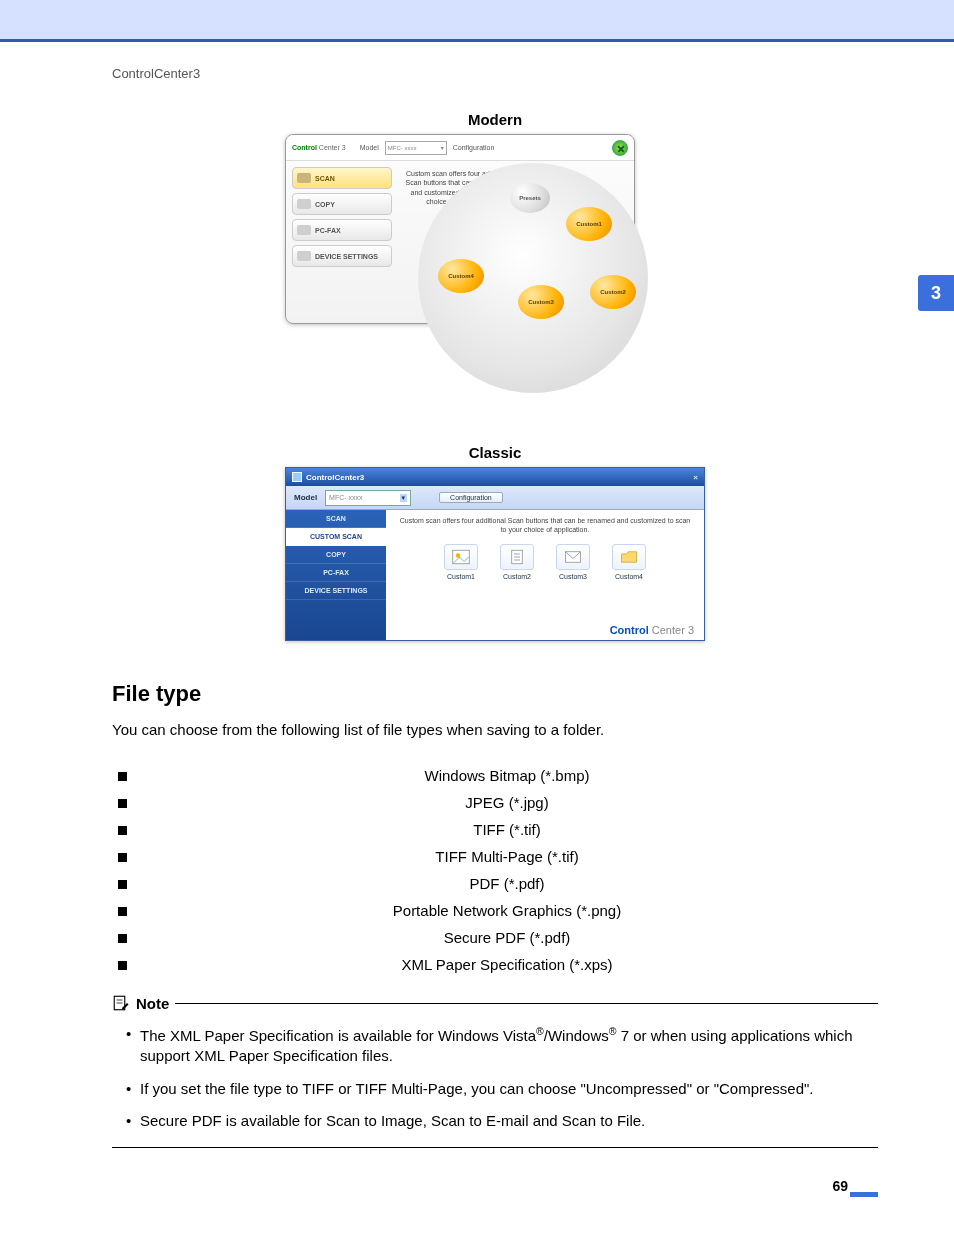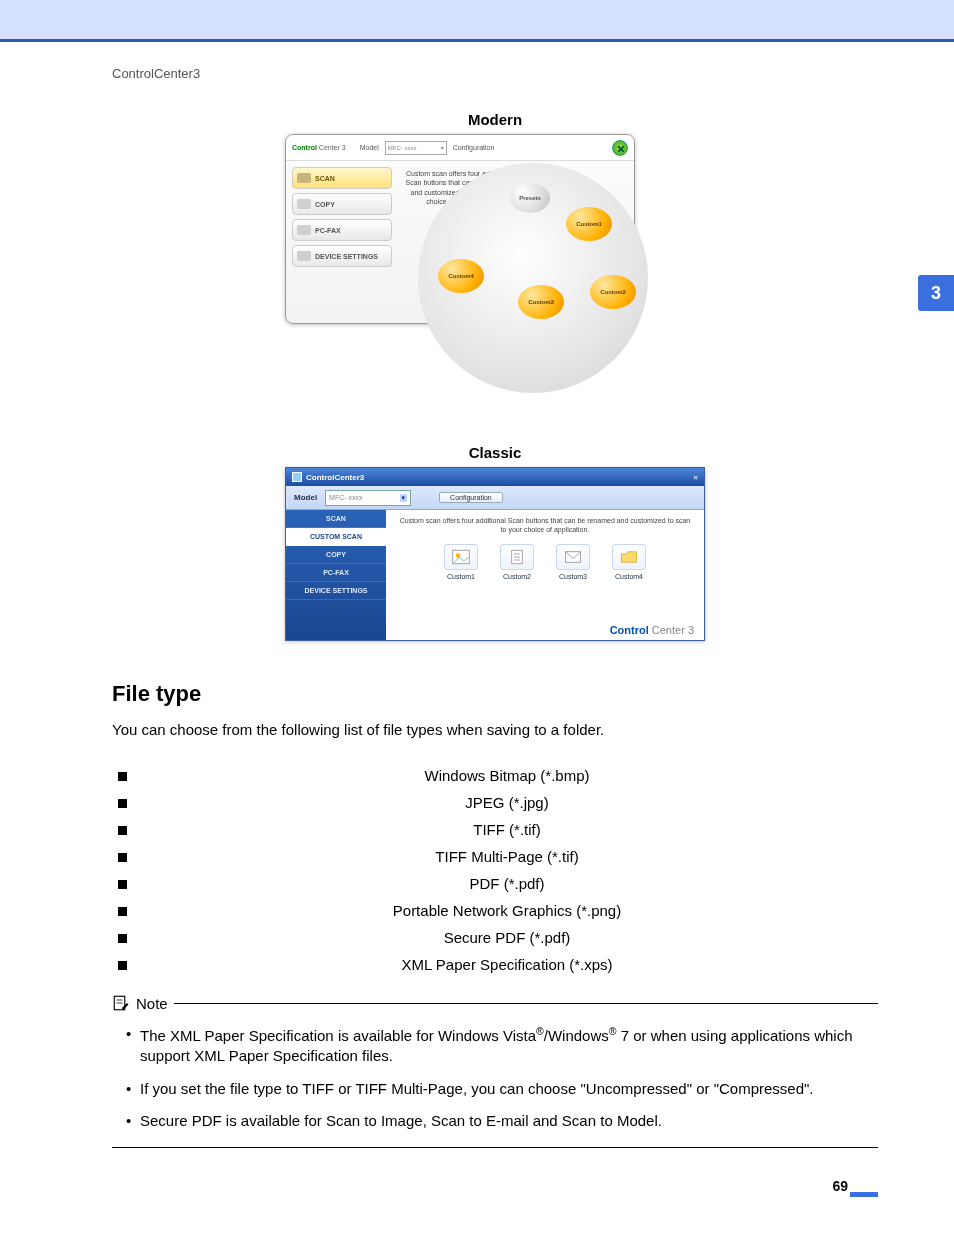--- a/index.html
+++ b/index.html
@@ -61,21 +61,21 @@
   .footer-logo .b1{color:#064fb8; font-weight:bold;} .footer-logo .b2{color:#888;}
 
   
   h2.section { font-size: 22px; font-weight: bold; margin: 20px 0 14px 0; }
   p.body { font-size: 15px; margin-bottom: 24px; }
   ul.square { list-style: none; padding-left: 6px; }
   ul.square li { font-size: 15px; padding: 5px 0 5px 18px; position: relative; text-align: center; }
   ul.square li::before { content:""; width:9px; height:9px; background:#000; position:absolute; left:0; top:10px; }
 
   .note-block { margin-top: 16px; }
-  .note-head { display:flex; align-items:center; gap:6px; font-weight:normal; font-size:15px; margin-bottom:6px;}
+  .note-head { display:flex; align-items:center; gap:6px; font-weight:bold; font-size:15px; margin-bottom:6px;}
   .note-rule { flex:1; height:1px; background:#000;}
   .note-icon { width:18px; height:18px; }
   ul.dot { list-style: none; padding-left: 14px; }
   ul.dot li { font-size:15px; padding: 6px 0 6px 14px; position:relative; line-height:1.35;}
   ul.dot li::before { content:"•"; position:absolute; left:0; top:6px;}
   .note-bottom-rule { height:1px; background:#000; margin-top:10px;}
   sup { font-size:0.7em;}
 
   .page-num { text-align:right; font-weight:bold; font-size:14px; margin-top:30px;}
   .page-num-bar { display:inline-block; width:28px; height:5px; background:#3b6fde; margin-left:2px; vertical-align: -6px;}
@@ -230,20 +230,20 @@
             <line x1="6" y1="8" x2="14" y2="8" stroke="#000"></line>
             <line x1="6" y1="12" x2="14" y2="12" stroke="#000"></line>
             <path d="M15 21 L22 14 L20 12 L13 19 Z" fill="#000"></path>
           </svg>
         <span>Note</span>
         <span class="note-rule"></span>
       </div>
       <ul class="dot">
         <li>The XML Paper Specification is available for Windows Vista<sup>®</sup>/Windows<sup>®</sup> 7 or when using applications which support XML Paper Specification files.</li>
         <li>If you set the file type to TIFF or TIFF Multi-Page, you can choose "Uncompressed" or "Compressed".</li>
-        <li>Secure PDF is available for Scan to Image, Scan to E-mail and Scan to Model.</li>
+        <li>Secure PDF is available for Scan to Image, Scan to E-mail and Scan to File.</li>
       </ul>
       <div class="note-bottom-rule"></div>
     </div>
 
     <div class="page-num"><span>69</span><span class="page-num-bar"></span></div>
   </div>
 </div>
 
 </body></html>

